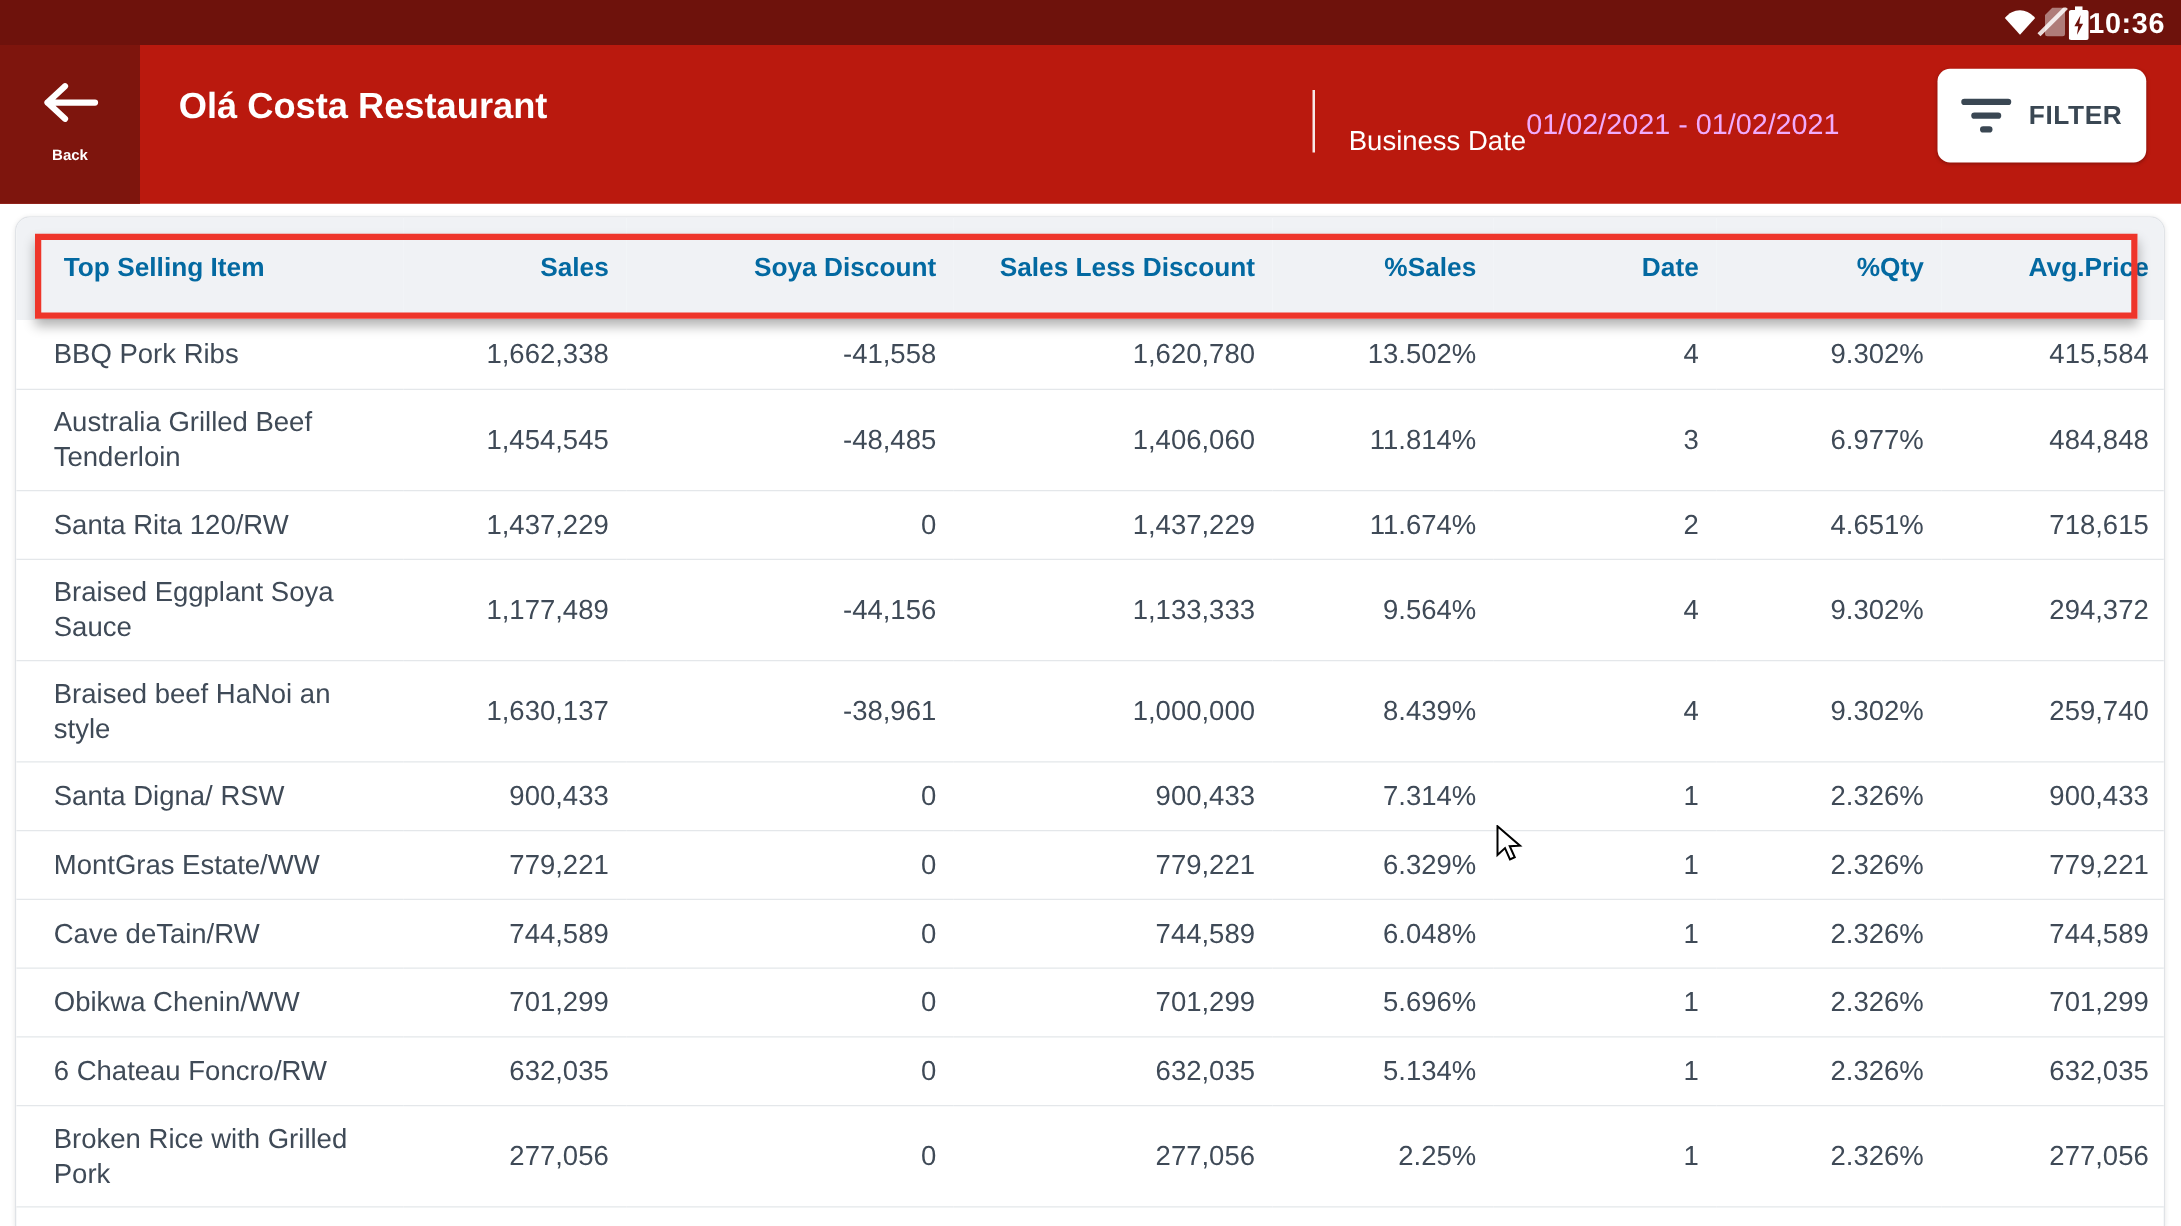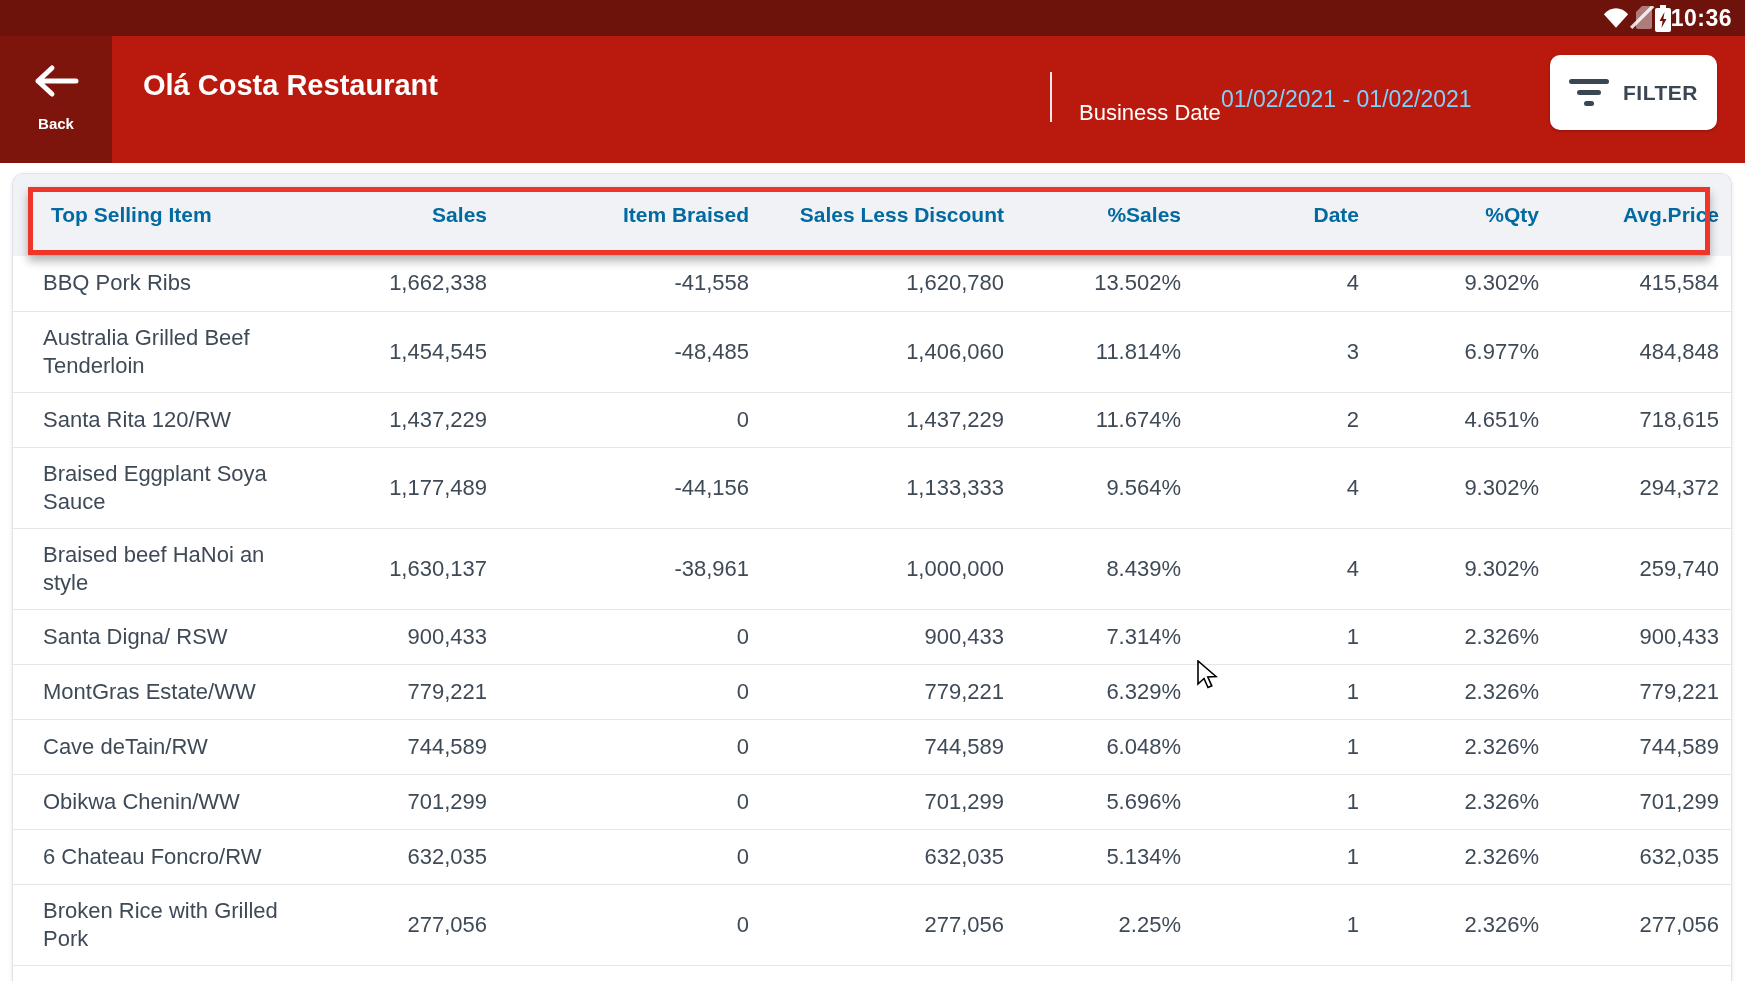--- a/index.html
+++ b/index.html
@@ -13,29 +13,29 @@
                 justify-content:flex-end; padding-right:13px; z-index:30; }
   #status-time { color:#ffffff; font-size:23px; font-weight:bold; letter-spacing:0.5px; }
   .sicon { display:flex; align-items:center; }
 
   
   #app-bar { position:absolute; left:0; top:36px; width:1745px; height:127px;
              background:#ba190e; z-index:20; }
   #back-panel { position:absolute; left:0; top:0; width:112px; height:163px;
                 background:#7e150d; z-index:25; display:flex; flex-direction:column;
                 align-items:center; justify-content:center; padding-top:30px; cursor:pointer; }
-  #back-panel .back-label { color:#ffffff; font-size:15px; font-weight:bold; margin-top:10px;text-align:center; }
+  #back-panel .back-label { color:#ffffff; font-size:12px; font-weight:bold; margin-top:10px;text-align:center; }
   #page-title { position:absolute; left:143px; top:0; height:99px; display:flex;
                 align-items:center; color:#ffffff; font-size:29px; font-weight:bold; }
   #appbar-divider { position:absolute; left:1050px; top:36px; width:2px; height:50px;
                     background:rgba(255,255,255,0.9); }
   #business-date-label { position:absolute; left:1079px; top:0; height:153px;
                          display:flex; align-items:center; color:#ffffff; font-size:22px; }
   #business-date-value { position:absolute; left:1221px; top:0; height:127px;
-                         display:flex; align-items:center; color:#7dd3fc; font-size:23px; }
+                         display:flex; align-items:center; color:#f0abfc; font-size:23px; }
   #filter-button { position:absolute; left:1550px; top:19px; width:167px; height:75px;
                    background:#ffffff; border-radius:10px; display:flex; align-items:center;
                    justify-content:center; gap:14px; cursor:pointer;
                    box-shadow:0 1px 3px rgba(0,0,0,0.25); }
   #filter-button .filter-label { color:#3a4753; font-size:21px; font-weight:bold;
                                  letter-spacing:0.5px; }
   .filter-glyph { display:flex; flex-direction:column; align-items:center; gap:6px; }
   .filter-glyph i { display:block; height:5px; border-radius:3px; background:#3a4753; }
   .filter-glyph i:nth-child(1){ width:40px; }
   .filter-glyph i:nth-child(2){ width:24px; }
@@ -125,21 +125,21 @@
           <col style="width: 255px;">
           <col style="width: 177px;">
           <col style="width: 178px;">
           <col style="width: 180px;">
           <col style="width: 180px;">
         </colgroup>
       <thead>
           <tr id="head-row">
             <th>Top Selling Item</th>
             <th>Sales</th>
-            <th>Item Braised</th>
+            <th>Soya Discount</th>
             <th>Sales Less Discount</th>
             <th>%Sales</th>
             <th>Date</th>
             <th>%Qty</th>
             <th>Avg.Price</th>
           </tr>
         </thead>
       <tbody id="body-rows">
           <tr>
             <td>BBQ Pork Ribs</td>

